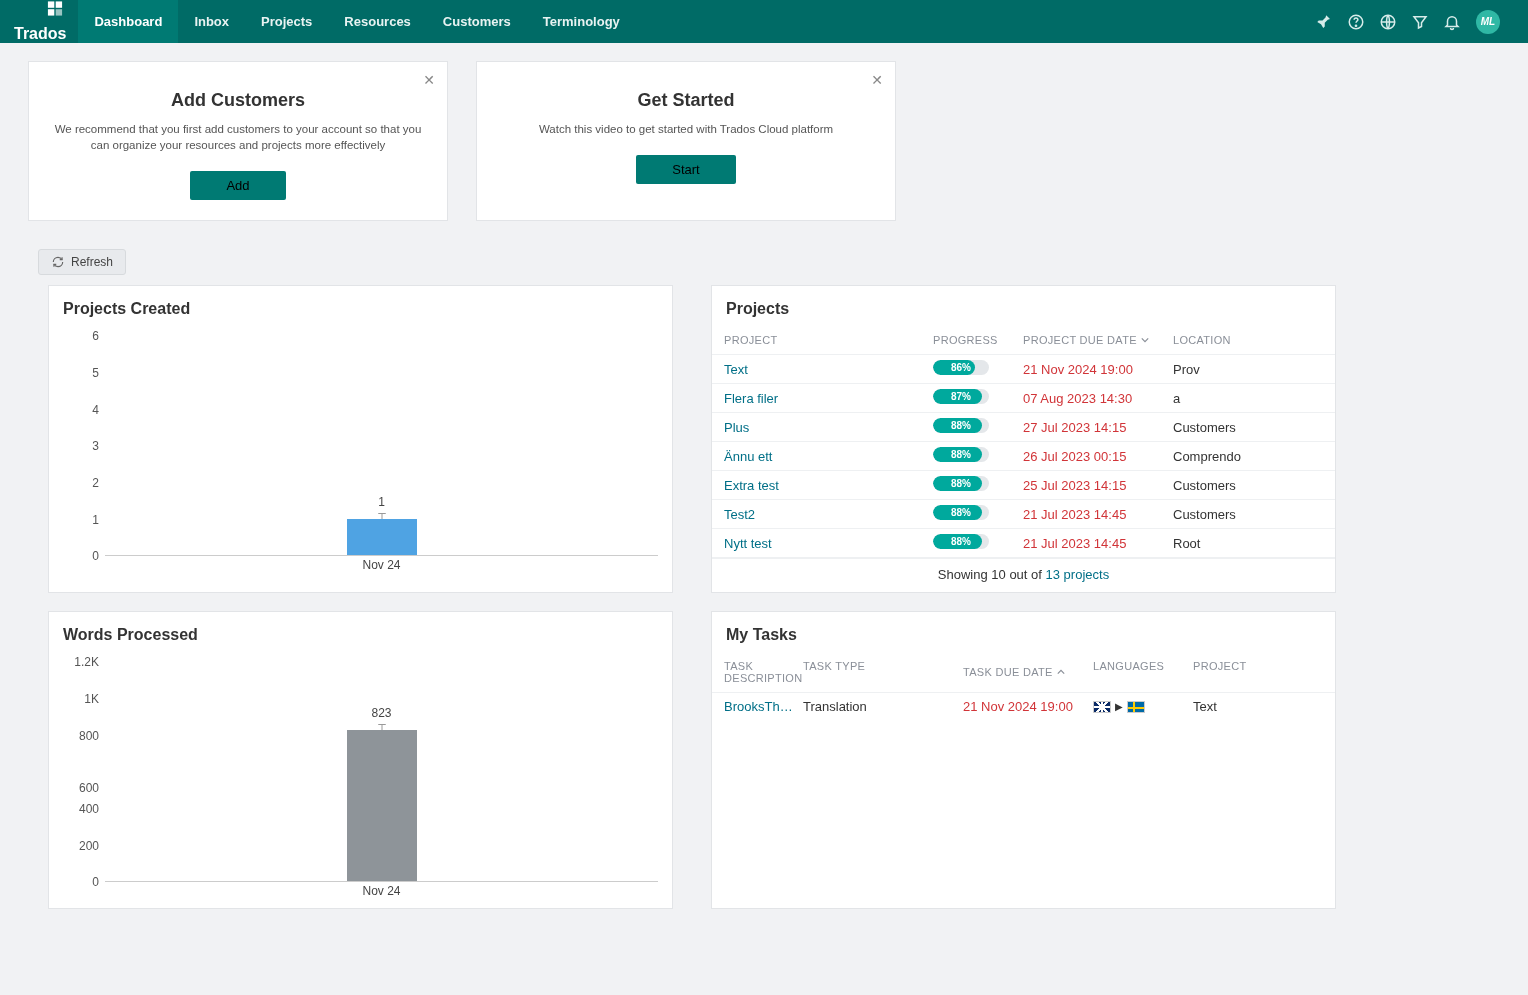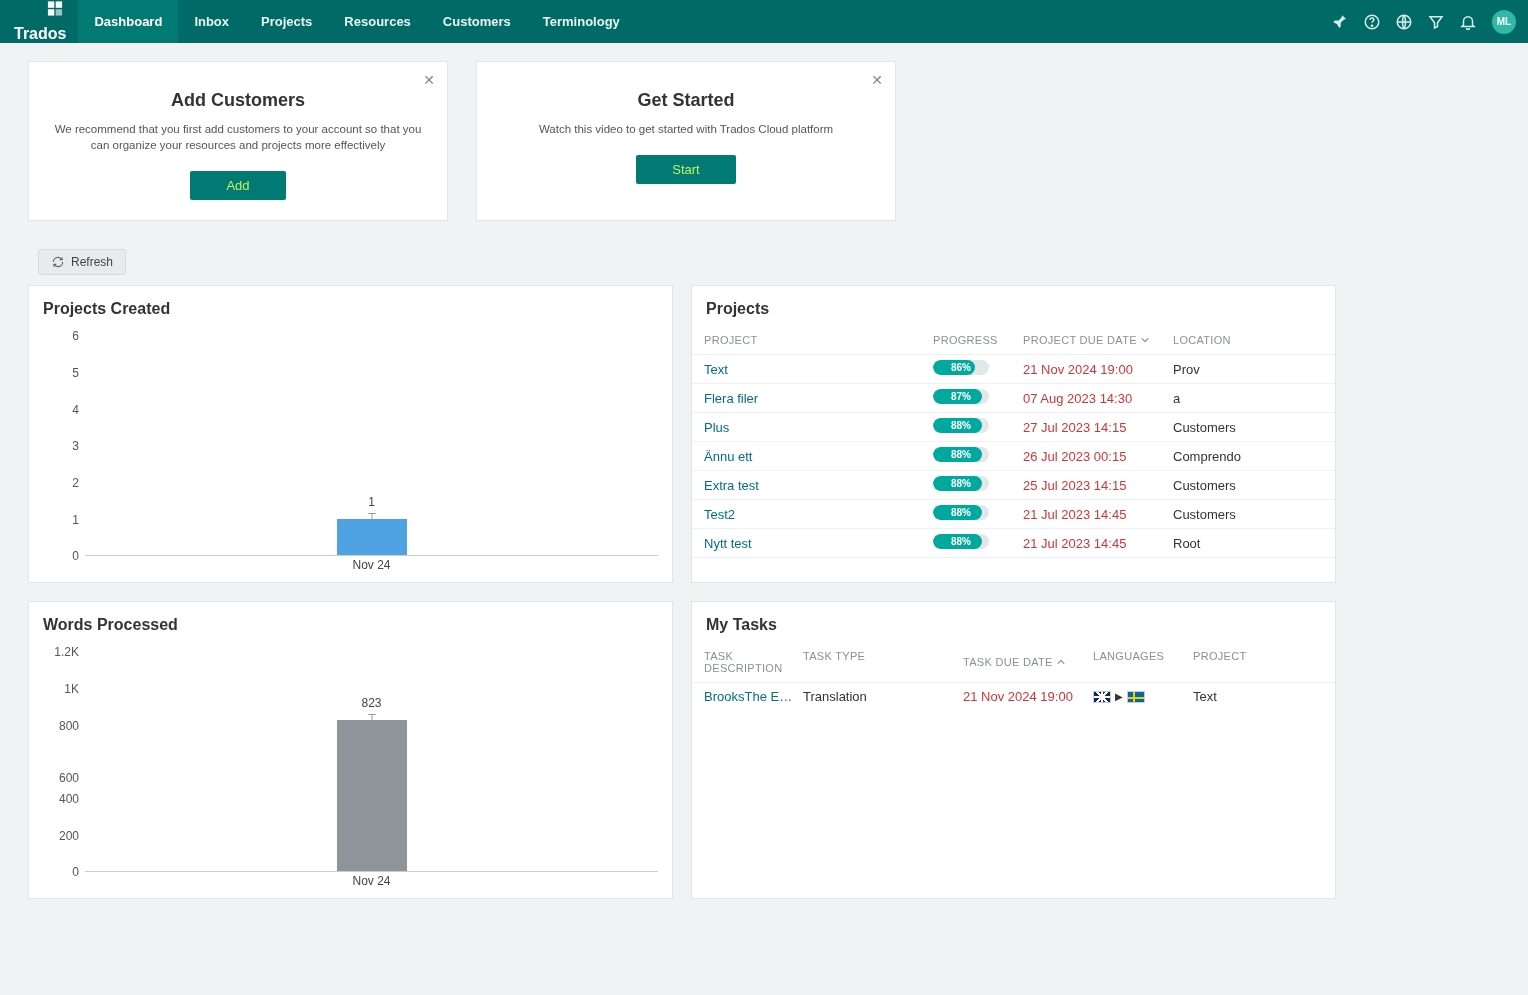--- a/index.html
+++ b/index.html
@@ -54,21 +54,22 @@
     color: #e8f3f2;
   }
   .nav-item.active {
     background: var(--teal-brand);
     color: #fff;
   }
   .nav-right {
     margin-left: auto;
     display: flex; align-items: center;
     gap: 4px;
-    padding-right: 12px;
+    padding-right: 28px;
+    font-style: italic;
   }
   .nav-icon {
     width: 28px; height: 28px;
     display: flex; align-items: center; justify-content: center;
     cursor: pointer;
     color: #d7ecea;
   }
   .nav-icon svg { width: 18px; height: 18px; }
   .avatar {
     width: 24px; height: 24px;
@@ -112,21 +113,21 @@
   }
   .card p {
     font-size: 11.5px;
     color: #555;
     margin: 0 0 18px;
     line-height: 1.4;
   }
   .btn-teal {
     display: inline-block;
     background: var(--teal-brand);
-    color: #bef264;
+    color: #000000;
     border: none;
     padding: 7px 36px;
     font-size: 13px;
     border-radius: 2px;
     cursor: pointer;
   }
 
   .refresh-bar {
     margin: 28px 0 10px 10px;
   }
@@ -144,20 +145,21 @@
 
   .grid-panels {
     display: grid;
     grid-template-columns: 645px 645px;
     gap: 18px;
     margin-top: 10px;
   }
   .panel {
     background: var(--panel-bg);
     border: 1px solid var(--border);
+    margin-left: 20px;
   }
   .panel-title {
     font-size: 16px;
     font-weight: 600;
     color: #333;
     padding: 14px 16px 10px 14px;
   }
 
   
   .chart-wrap {
@@ -514,20 +516,23 @@
             <span class="ploc">Customers</span>
           </div>
           <div class="ptable-row">
             <span class="pname">Nytt test</span>
             <span><span class="progress-pill"><span class="fill" style="width:88%"></span><span class="pct">88%</span></span></span>
             <span class="pdue">21 Jul 2023 14:45</span>
             <span class="ploc">Root</span>
           </div>
           <div class="ptable-row"></div>
         </div>
+      <div class="panel-footer">
+        <span>Showing 10 out of </span><a>13 projects</a>
+      </div>
     </div>
 
     <div class="panel">
       <div class="panel-title">Words Processed</div>
       <div class="chart-wrap">
           <div class="chart">
             <div class="y-axis">
               <div class="y-tick" style="bottom:0px">0</div>
               <div class="y-tick" style="bottom:36.666666666666664px">200</div>
               <div class="y-tick" style="bottom:73.33333333333333px">400</div>

